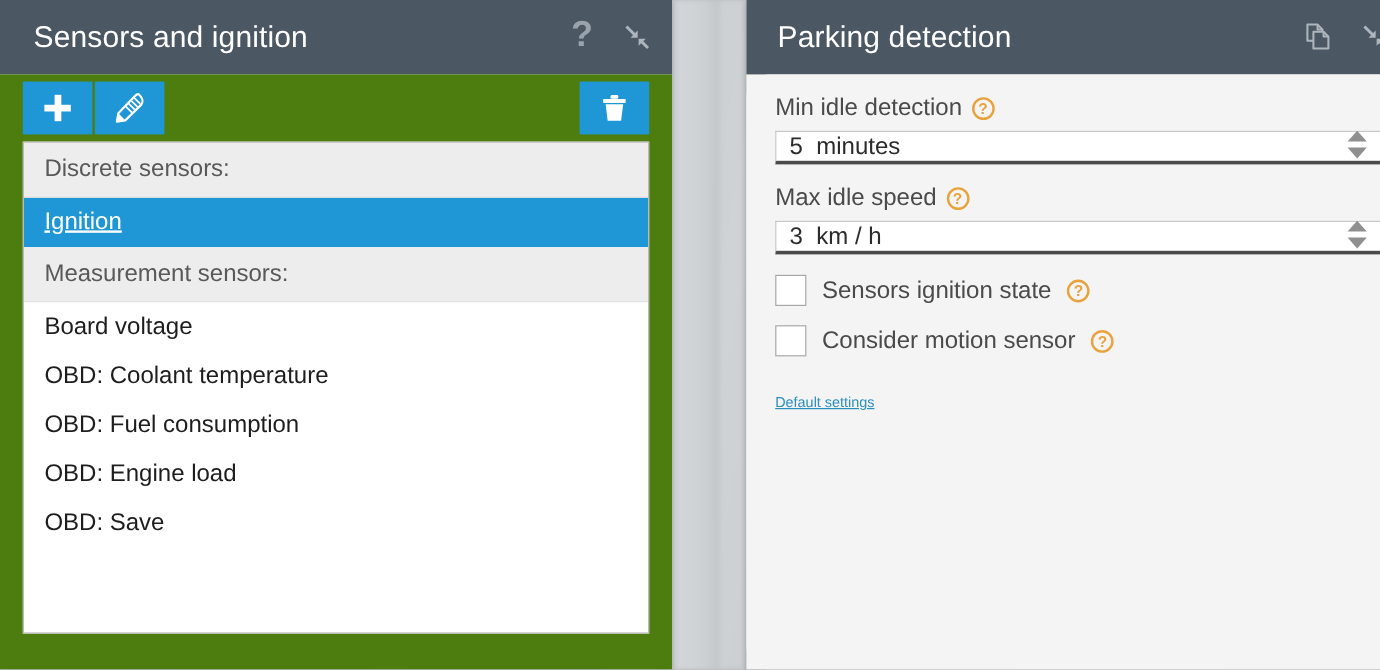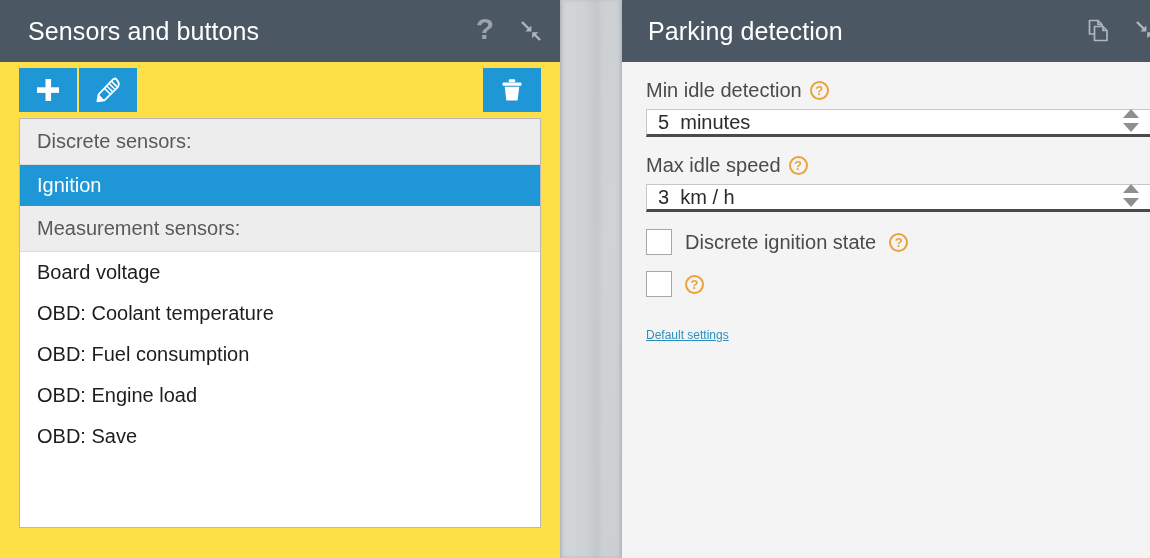--- a/index.html
+++ b/index.html
@@ -86,21 +86,21 @@
   
   #left-dialog {
     left: 0;
     top: 0;
     width: 560px;
     height: 558px;
   }
   .left-body {
     flex: 1 1 auto;
     padding: 0;
-    background: #fde047;
+    background: #4d7c0f;
     position: relative;
   }
   .toolbar {
     height: 56px;
     display: flex;
     align-items: center;
     padding: 8px 19px 8px 19px;
     justify-content: space-between;
   }
   .tool-group {
@@ -137,20 +137,21 @@
   .list-row {
     padding: 9px 0 9px 17px;
     font-size: 20px;
     color: #1d1d1d;
     cursor: pointer;
     background: #ffffff;
   }
   .list-row.selected {
     background: #1f96d5;
     color: #ffffff;
+    text-decoration: underline;
   }
 
   
   #right-dialog {
     left: 622px;
     top: 0;
     width: 553px;
     height: 558px;
   }
   #right-dialog .dialog-header { padding-left: 26px; }
@@ -273,21 +274,21 @@
   }
 </style>
 </head>
 <body>
 
 <div class="backdrop"></div>
 
 <div class="dialog" id="left-dialog">
 
   <div class="dialog-header">
-    <div class="dialog-title">Sensors and buttons</div>
+    <div class="dialog-title">Sensors and ignition</div>
     <div class="header-icons">
       <div class="hdr-icon qmark">?</div>
       <div class="hdr-icon">
         <svg width="26" height="26" viewBox="0 0 26 26" aria-hidden="true">
           <path d="M4 4 L12 12" stroke="#aeb6bd" stroke-width="2.4" fill="none"></path>
           <path d="M13.4 13.4 L7.4 13.4 L13.4 7.4 Z" fill="#aeb6bd"></path>
           <path d="M22 22 L15.5 15.5" stroke="#aeb6bd" stroke-width="2.4" fill="none"></path>
           <path d="M14.2 14.2 L20.2 14.2 L14.2 20.2 Z" fill="#aeb6bd"></path>
         </svg>
       </div>
@@ -393,24 +394,25 @@
       <span class="spinner-value">3  km / h</span>
       <span class="spin-arrows">
         <span class="spin-up"></span>
         <span class="spin-down"></span>
       </span>
     </div>
 
     
     <div class="check-row">
       <span class="checkbox"></span>
-      <span class="check-label">Discrete ignition state</span>
+      <span class="check-label">Sensors ignition state</span>
       <span class="help-icon">?</span>
     </div>
     <div class="check-row">
       <span class="checkbox"></span>
+      <span class="check-label">Consider motion sensor</span>
       <span class="help-icon">?</span>
     </div>
 
     <a class="default-link">Default settings</a>
 
   </div>
 </div>
 
 </body></html>

